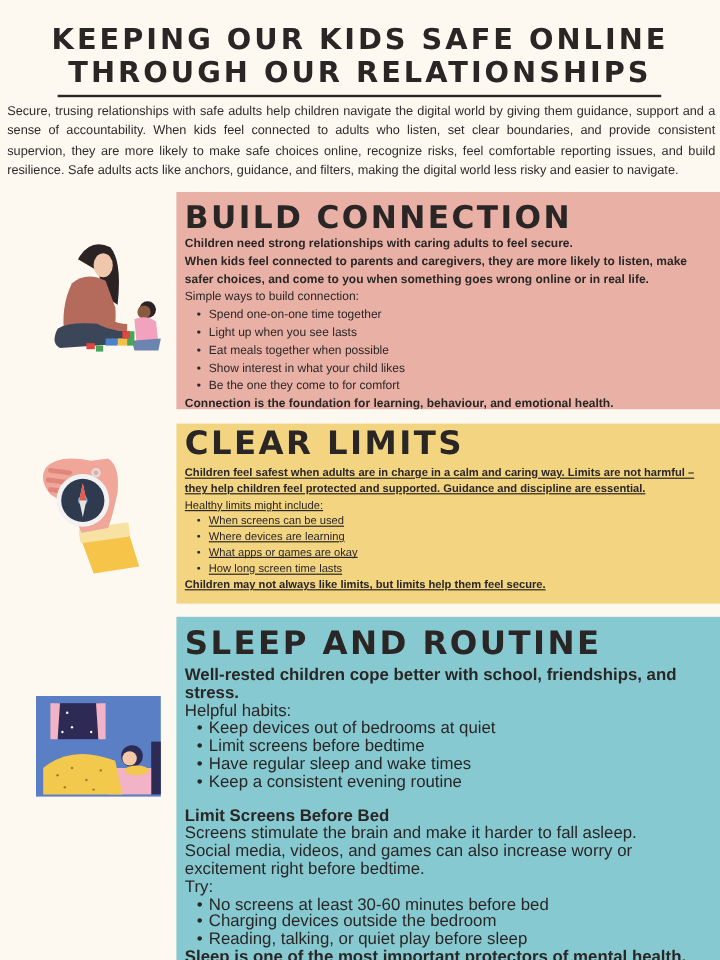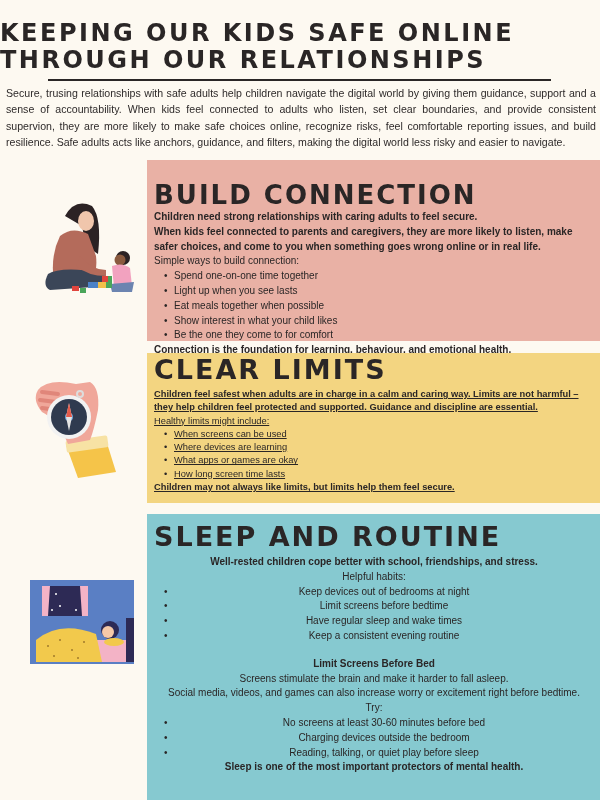--- a/index.html
+++ b/index.html
@@ -1,40 +1,40 @@
 <!DOCTYPE html>
 <html><head>
 <meta charset="utf-8">
 <style>
   * { box-sizing: border-box; margin: 0; padding: 0; }
   html, body { width: 600px; height: 800px; overflow: hidden; }
   body { background: #fdf9f1; font-family: "Liberation Sans", sans-serif; color: #2a2626; position: relative; }
 
-  .page-title { position: absolute; left: 0; top: 20px; width: 600px; 
+  .page-title { position: absolute; left: 0; top: 20px; width: 600px; text-align: center;
     font-family: "DejaVu Sans", sans-serif; font-weight: bold; font-size: 24px; line-height: 27px;
     letter-spacing: 2.5px; color: #2a2626; }
   .title-rule { position: absolute; left: 48px; top: 79px; width: 503px; height: 2px; background: #2a2626; }
   .intro { position: absolute; left: 6px; top: 85px; width: 590px; font-size: 10.6px; line-height: 16.3px;
     text-align: justify; color: #2e2a2a; }
 
   .panel { position: absolute; left: 147px; width: 453px; padding: 0 6px 0 7px; }
   .panel.pink { top: 160px; height: 181px; background: #e9b1a5; }
   .panel.yellow { top: 353px; height: 150px; background: #f3d581; }
   .panel.teal { top: 514px; height: 325px; background: #86c9d0; }
 
   .panel-heading { font-family: "DejaVu Sans", sans-serif; font-weight: bold; color: #2a2626;
     letter-spacing: 2px; font-size: 26px; line-height: 30px; }
-  .pink .panel-heading { margin-top: 20px; }
+  .pink .panel-heading { margin-top: 7px; }
   .yellow .panel-heading { margin-top: 2px; font-size: 27px; }
   .teal .panel-heading { margin-top: 8px; font-size: 27px; }
 
   .bold { font-weight: bold; }
   .pink .txt { font-size: 10px; line-height: 14.8px; }
   .yellow .txt { font-size: 9.3px; line-height: 13.3px; text-decoration: underline; }
-  .teal .txt { font-size: 10px; line-height: 14.8px; text-align: center; }
+  .teal .txt { font-size: 14px; line-height: 14.8px; }
   .teal .lead { margin-top: 3px; }
   .teal .subhead { margin-top: 13px; }
 
   ul.bullets { list-style: none; padding-left: 10px; }
   ul.bullets li { position: relative; padding-left: 10px; }
   ul.bullets li::before { content: "\2022"; position: absolute; left: 0; top: 0; }
 
   .illus { position: absolute; }
 </style>
 </head>
@@ -145,21 +145,21 @@
     <li>How long screen time lasts</li>
   </ul>
   <p class="txt bold">Children may not always like limits, but limits help them feel secure.</p>
 </section>
 
 <section class="panel teal">
   <h2 class="panel-heading">SLEEP AND ROUTINE</h2>
   <p class="txt bold lead">Well-rested children cope better with school, friendships, and stress.</p>
   <p class="txt">Helpful habits:</p>
   <ul class="bullets txt">
-    <li>Keep devices out of bedrooms at night</li>
+    <li>Keep devices out of bedrooms at quiet</li>
     <li>Limit screens before bedtime</li>
     <li>Have regular sleep and wake times</li>
     <li>Keep a consistent evening routine</li>
   </ul>
   <p class="txt bold subhead">Limit Screens Before Bed</p>
   <p class="txt">Screens stimulate the brain and make it harder to fall asleep.</p>
   <p class="txt">Social media, videos, and games can also increase worry or excitement right before bedtime.</p>
   <p class="txt">Try:</p>
   <ul class="bullets txt">
     <li>No screens at least 30-60 minutes before bed</li>

